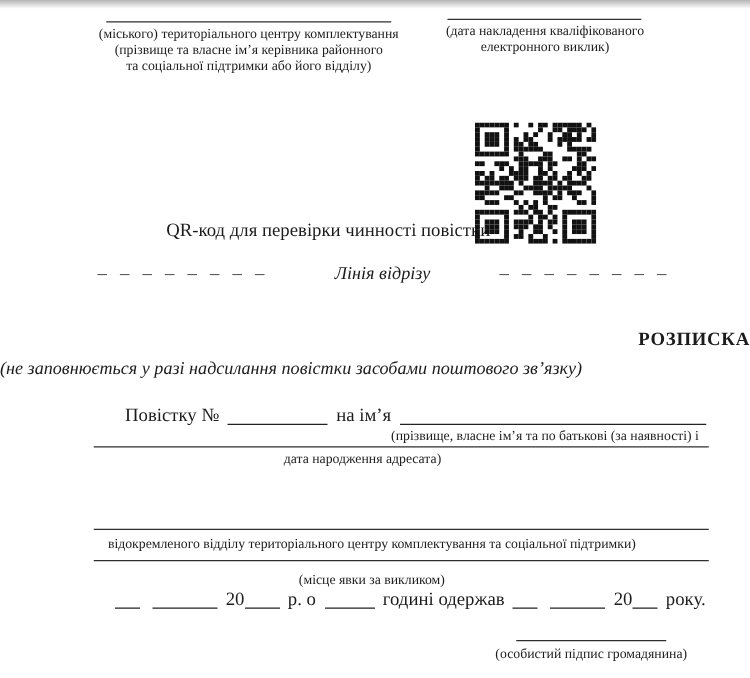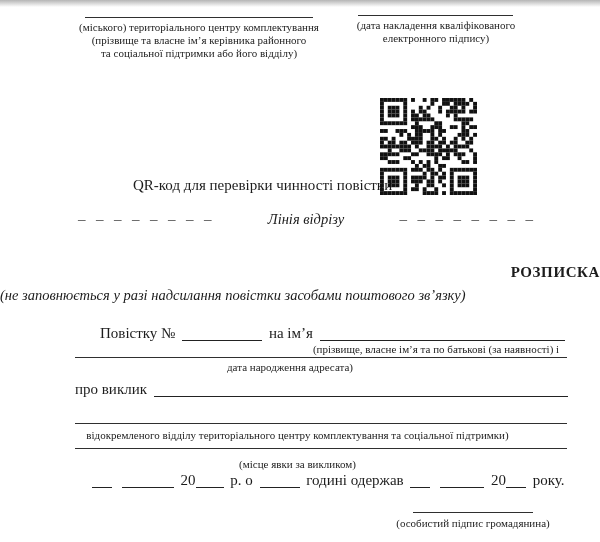--- a/index.html
+++ b/index.html
@@ -53,21 +53,21 @@
   <div class="rule" style="left:85px;top:17px;width:228px;"></div>
   <div class="cap" style="left:78px;top:21px;width:242px;">
     <div>(міського) територіального центру комплектування</div>
     <div>(прізвище та власне ім’я керівника районного</div>
     <div>та соціальної підтримки або його відділу)</div>
   </div>
 
   <div class="rule" style="left:358px;top:15px;width:155px;"></div>
   <div class="cap" style="left:348px;top:19px;width:176px;">
     <div>(дата накладення кваліфікованого</div>
-    <div>електронного підпису)</div>
+    <div>електронного виклик)</div>
   </div>
 
   <div class="qr-label">QR-код для перевірки чинності повістки</div>
   <svg class="qr" viewBox="0 0 100 100">
       <g fill="#111111">
         <rect x="0" y="0" width="4" height="4"></rect>
         <rect x="4" y="0" width="4" height="4"></rect>
         <rect x="8" y="0" width="4" height="4"></rect>
         <rect x="12" y="0" width="4" height="4"></rect>
         <rect x="16" y="0" width="4" height="4"></rect>
@@ -412,24 +412,20 @@
     <span>Повістку №</span>
     <span class="blank" style="width:80px;"></span>
     <span>на ім’я</span>
     <span class="blank" style="width:245px;"></span>
   </div>
   <div class="cap" style="left:306px;top:343px;width:260px;">(прізвище, власне ім’я та по батькові (за наявності) і</div>
 
   <div class="rule" style="left:75px;top:357px;width:492px;"></div>
   <div class="cap" style="left:75px;top:361px;width:430px;">дата народження адресата)</div>
 
-  <div class="body-line" style="left:75px;top:380px;">
-    <span>про виклик</span>
-    <span class="blank" style="width:414px;"></span>
-  </div>
 
   <div class="rule" style="left:75px;top:423px;width:492px;"></div>
   <div class="cap" style="left:75px;top:429px;width:445px;">відокремленого відділу територіального центру комплектування та соціальної підтримки)</div>
 
   <div class="rule" style="left:75px;top:448px;width:492px;"></div>
   <div class="cap" style="left:75px;top:458px;width:445px;">(місце явки за викликом)</div>
 
   <div class="date-row">
     <span class="blank" style="width:20px;"></span>
     <span class="blank" style="width:52px;"></span>

